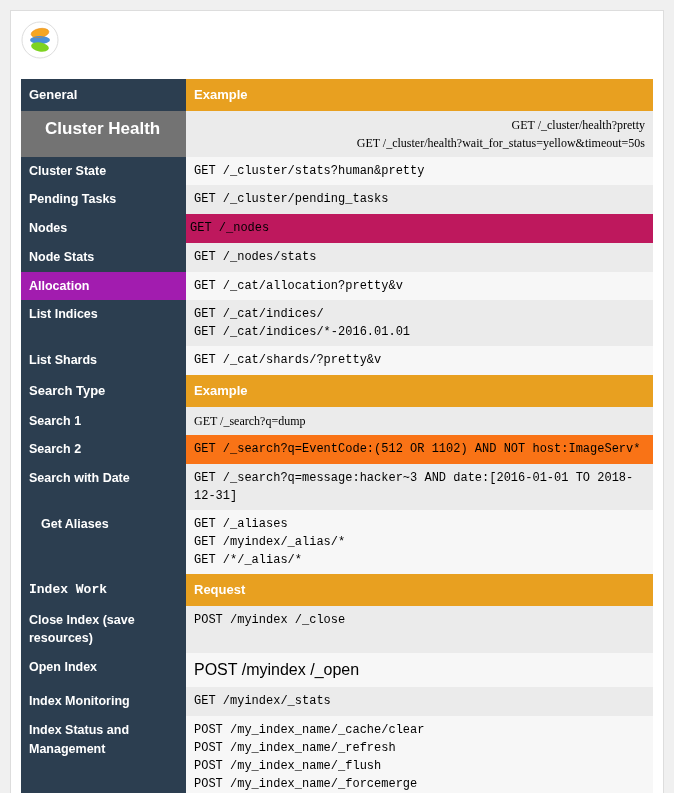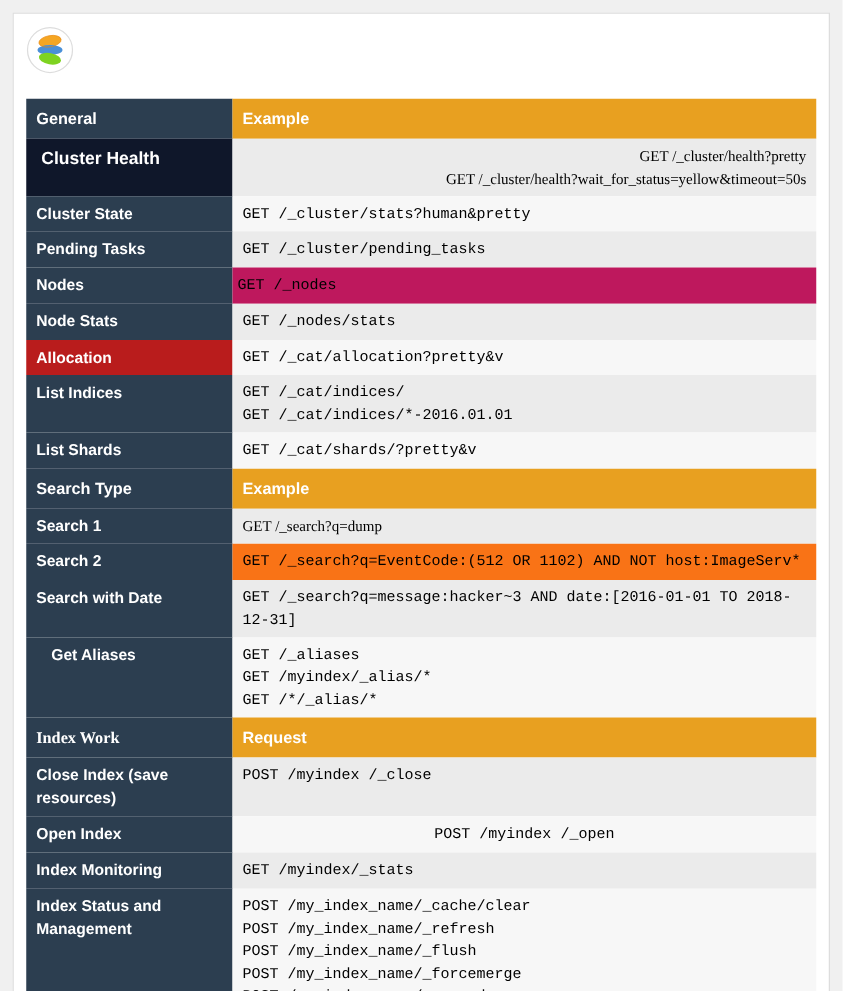--- a/index.html
+++ b/index.html
@@ -60,41 +60,41 @@
     <span class="title"></span>
   </div>
 
   <table>
     <tbody id="table-body">
         <tr>
       <td style="background:#2c3e50;color:#fff;font-weight:bold;font-family:Arial,sans-serif;font-size:13px;padding:6px 8px;">General</td>
       <td style="background:#e8a020;color:#fff;font-weight:bold;font-family:Arial,sans-serif;font-size:13px;padding:6px 8px;">Example</td>
     </tr>
         <tr>
-      <td style="background:#0f172a;color:#fff;font-weight:bold;font-family:Arial,sans-serif;font-size:14px;padding:5px 12px;width:165px;vertical-align:top;">Cluster Health</td>
+      <td style="background:#737373;color:#fff;font-weight:bold;font-family:Arial,sans-serif;font-size:17px;padding:5px 24px;width:165px;vertical-align:top;">Cluster Health</td>
       <td style="background:#ebebeb;font-family:Liberation Serif, serif;font-size:12px;padding:5px 8px;vertical-align:top;line-height:1.5;text-align:right;">GET /_cluster/health?pretty<br>GET /_cluster/health?wait_for_status=yellow&amp;timeout=50s</td>
     </tr>
         <tr>
       <td style="background:#2c3e50;color:#fff;font-weight:bold;font-family:Arial,sans-serif;font-size:12.5px;padding:5px 8px;width:165px;vertical-align:top;">Cluster State</td>
       <td style="background:#f7f7f7;font-family:'Courier New',monospace;font-size:12px;padding:5px 8px;vertical-align:top;line-height:1.5;">GET /_cluster/stats?human&amp;pretty</td>
     </tr>
         <tr>
       <td style="background:#2c3e50;color:#fff;font-weight:bold;font-family:Arial,sans-serif;font-size:12.5px;padding:5px 8px;width:165px;vertical-align:top;">Pending Tasks</td>
       <td style="background:#ebebeb;font-family:'Courier New',monospace;font-size:12px;padding:5px 8px;vertical-align:top;line-height:1.5;">GET /_cluster/pending_tasks</td>
     </tr>
         <tr>
       <td style="background:#2c3e50;color:#fff;font-weight:bold;font-family:Arial,sans-serif;font-size:12.5px;padding:5px 8px;width:165px;vertical-align:top;">Nodes</td>
       <td style="background:#be185d;font-family:'Courier New',monospace;font-size:12px;padding:5px 4px;vertical-align:top;line-height:1.5;">GET /_nodes</td>
     </tr>
         <tr>
       <td style="background:#2c3e50;color:#fff;font-weight:bold;font-family:Arial,sans-serif;font-size:12.5px;padding:5px 8px;width:165px;vertical-align:top;">Node Stats</td>
       <td style="background:#ebebeb;font-family:'Courier New',monospace;font-size:12px;padding:5px 8px;vertical-align:top;line-height:1.5;">GET /_nodes/stats</td>
     </tr>
         <tr>
-      <td style="background:#b91c1c;color:#fff;font-weight:bold;font-family:Arial,sans-serif;font-size:12.5px;padding:5px 8px;width:165px;vertical-align:top;">Allocation</td>
+      <td style="background:#a21caf;color:#fff;font-weight:bold;font-family:Arial,sans-serif;font-size:12.5px;padding:5px 8px;width:165px;vertical-align:top;">Allocation</td>
       <td style="background:#f7f7f7;font-family:'Courier New',monospace;font-size:12px;padding:5px 8px;vertical-align:top;line-height:1.5;">GET /_cat/allocation?pretty&amp;v</td>
     </tr>
         <tr>
       <td style="background:#2c3e50;color:#fff;font-weight:bold;font-family:Arial,sans-serif;font-size:12.5px;padding:5px 8px;width:165px;vertical-align:top;">List Indices</td>
       <td style="background:#ebebeb;font-family:'Courier New',monospace;font-size:12px;padding:5px 8px;vertical-align:top;line-height:1.5;">GET /_cat/indices/<br>GET /_cat/indices/*-2016.01.01</td>
     </tr>
         <tr>
       <td style="background:#2c3e50;color:#fff;font-weight:bold;font-family:Arial,sans-serif;font-size:12.5px;padding:5px 8px;width:165px;vertical-align:top;">List Shards</td>
       <td style="background:#f7f7f7;font-family:'Courier New',monospace;font-size:12px;padding:5px 8px;vertical-align:top;line-height:1.5;">GET /_cat/shards/?pretty&amp;v</td>
     </tr>
@@ -112,30 +112,30 @@
     </tr>
         <tr>
       <td style="background:#2c3e50;color:#fff;font-weight:bold;font-family:Arial,sans-serif;font-size:12.5px;padding:5px 8px;width:165px;vertical-align:top;margin-left:36px;">Search with Date</td>
       <td style="background:#ebebeb;font-family:'Courier New',monospace;font-size:12px;padding:5px 8px;vertical-align:top;line-height:1.5;">GET /_search?q=message:hacker~3 AND date:[2016-01-01 TO 2018-12-31]</td>
     </tr>
         <tr>
       <td style="background:#2c3e50;color:#fff;font-weight:bold;font-family:Arial,sans-serif;font-size:12.5px;padding:5px 20px;width:165px;vertical-align:top;">Get Aliases</td>
       <td style="background:#f7f7f7;font-family:'Courier New',monospace;font-size:12px;padding:5px 8px;vertical-align:top;line-height:1.5;">GET /_aliases<br>GET /myindex/_alias/*<br>GET /*/_alias/*</td>
     </tr>
         <tr>
-      <td style="background:#2c3e50;color:#fff;font-weight:bold;font-family:Liberation Serif, serif;font-size:13px;padding:6px 8px;">Index Work</td>
+      <td style="background:#2c3e50;color:#fff;font-weight:bold;font-family:Liberation Mono, monospace;font-size:13px;padding:6px 8px;">Index Work</td>
       <td style="background:#e8a020;color:#fff;font-weight:bold;font-family:Arial,sans-serif;font-size:13px;padding:6px 8px;">Request</td>
     </tr>
         <tr>
       <td style="background:#2c3e50;color:#fff;font-weight:bold;font-family:Arial,sans-serif;font-size:12.5px;padding:5px 8px;width:165px;vertical-align:top;">Close Index (save resources)</td>
       <td style="background:#ebebeb;font-family:'Courier New',monospace;font-size:12px;padding:5px 8px;vertical-align:top;line-height:1.5;">POST /myindex /_close</td>
     </tr>
         <tr>
       <td style="background:#2c3e50;color:#fff;font-weight:bold;font-family:Arial,sans-serif;font-size:12.5px;padding:5px 8px;width:165px;vertical-align:top;">Open Index</td>
-      <td style="background:#f7f7f7;font-family:Liberation Mono, monospace;font-size:12px;padding:5px 8px;vertical-align:top;line-height:1.5;text-align:center;">POST /myindex /_open</td>
+      <td style="background:#f7f7f7;font-family:Liberation Sans, sans-serif;font-size:16px;padding:5px 8px;vertical-align:top;line-height:1.5;">POST /myindex /_open</td>
     </tr>
         <tr>
       <td style="background:#2c3e50;color:#fff;font-weight:bold;font-family:Arial,sans-serif;font-size:12.5px;padding:5px 8px;width:165px;vertical-align:top;">Index Monitoring</td>
       <td style="background:#ebebeb;font-family:'Courier New',monospace;font-size:12px;padding:5px 8px;vertical-align:top;line-height:1.5;">GET /myindex/_stats</td>
     </tr>
         <tr>
       <td style="background:#2c3e50;color:#fff;font-weight:bold;font-family:Arial,sans-serif;font-size:12.5px;padding:5px 8px;width:165px;vertical-align:top;">Index Status and Management</td>
       <td style="background:#f7f7f7;font-family:'Courier New',monospace;font-size:12px;padding:5px 8px;vertical-align:top;line-height:1.5;">POST /my_index_name/_cache/clear<br>POST /my_index_name/_refresh<br>POST /my_index_name/_flush<br>POST /my_index_name/_forcemerge<br>POST /my_index_name/_upgrade<br>GET /my_index_name/_upgrade?pretty&amp;human</td>
     </tr>
       </tbody>

